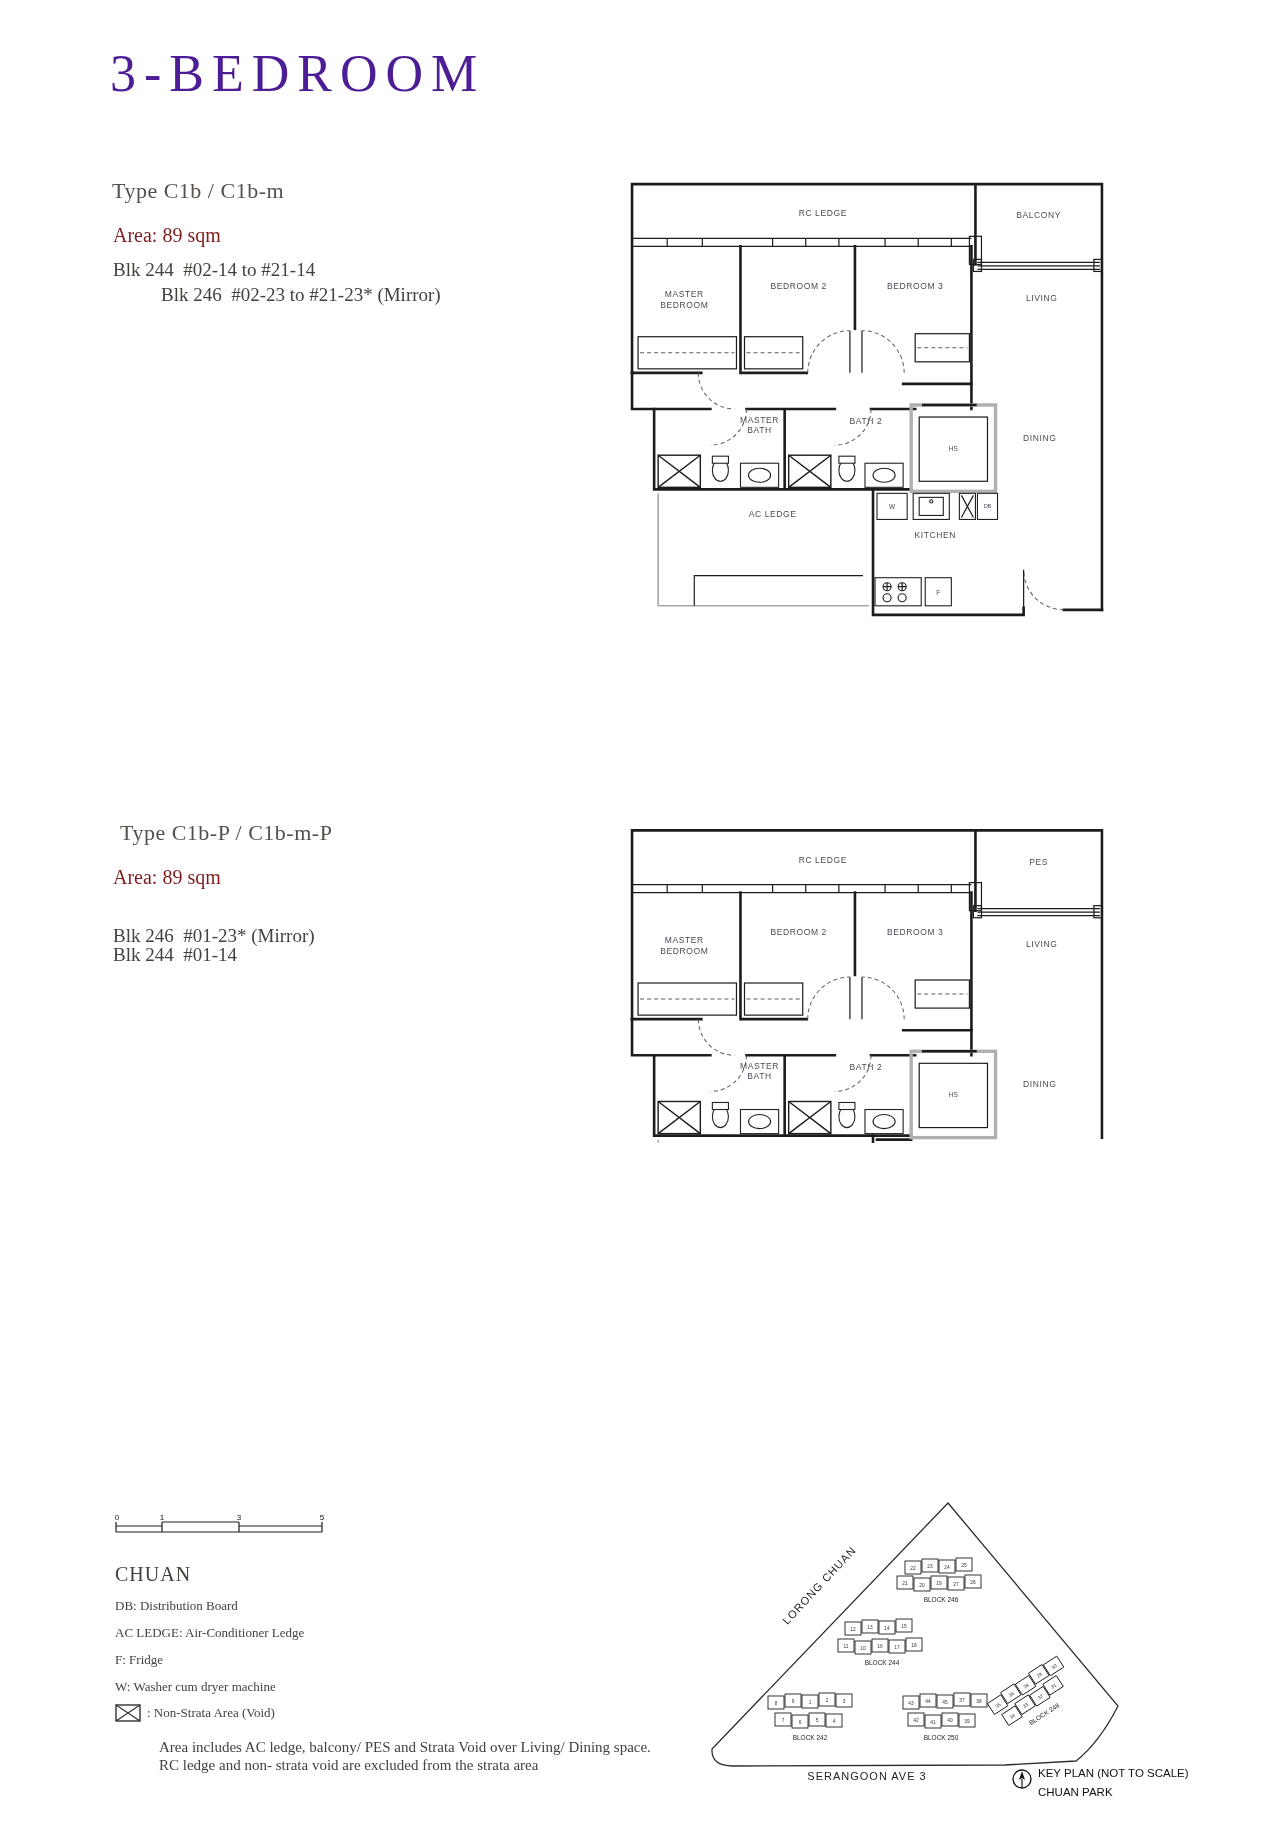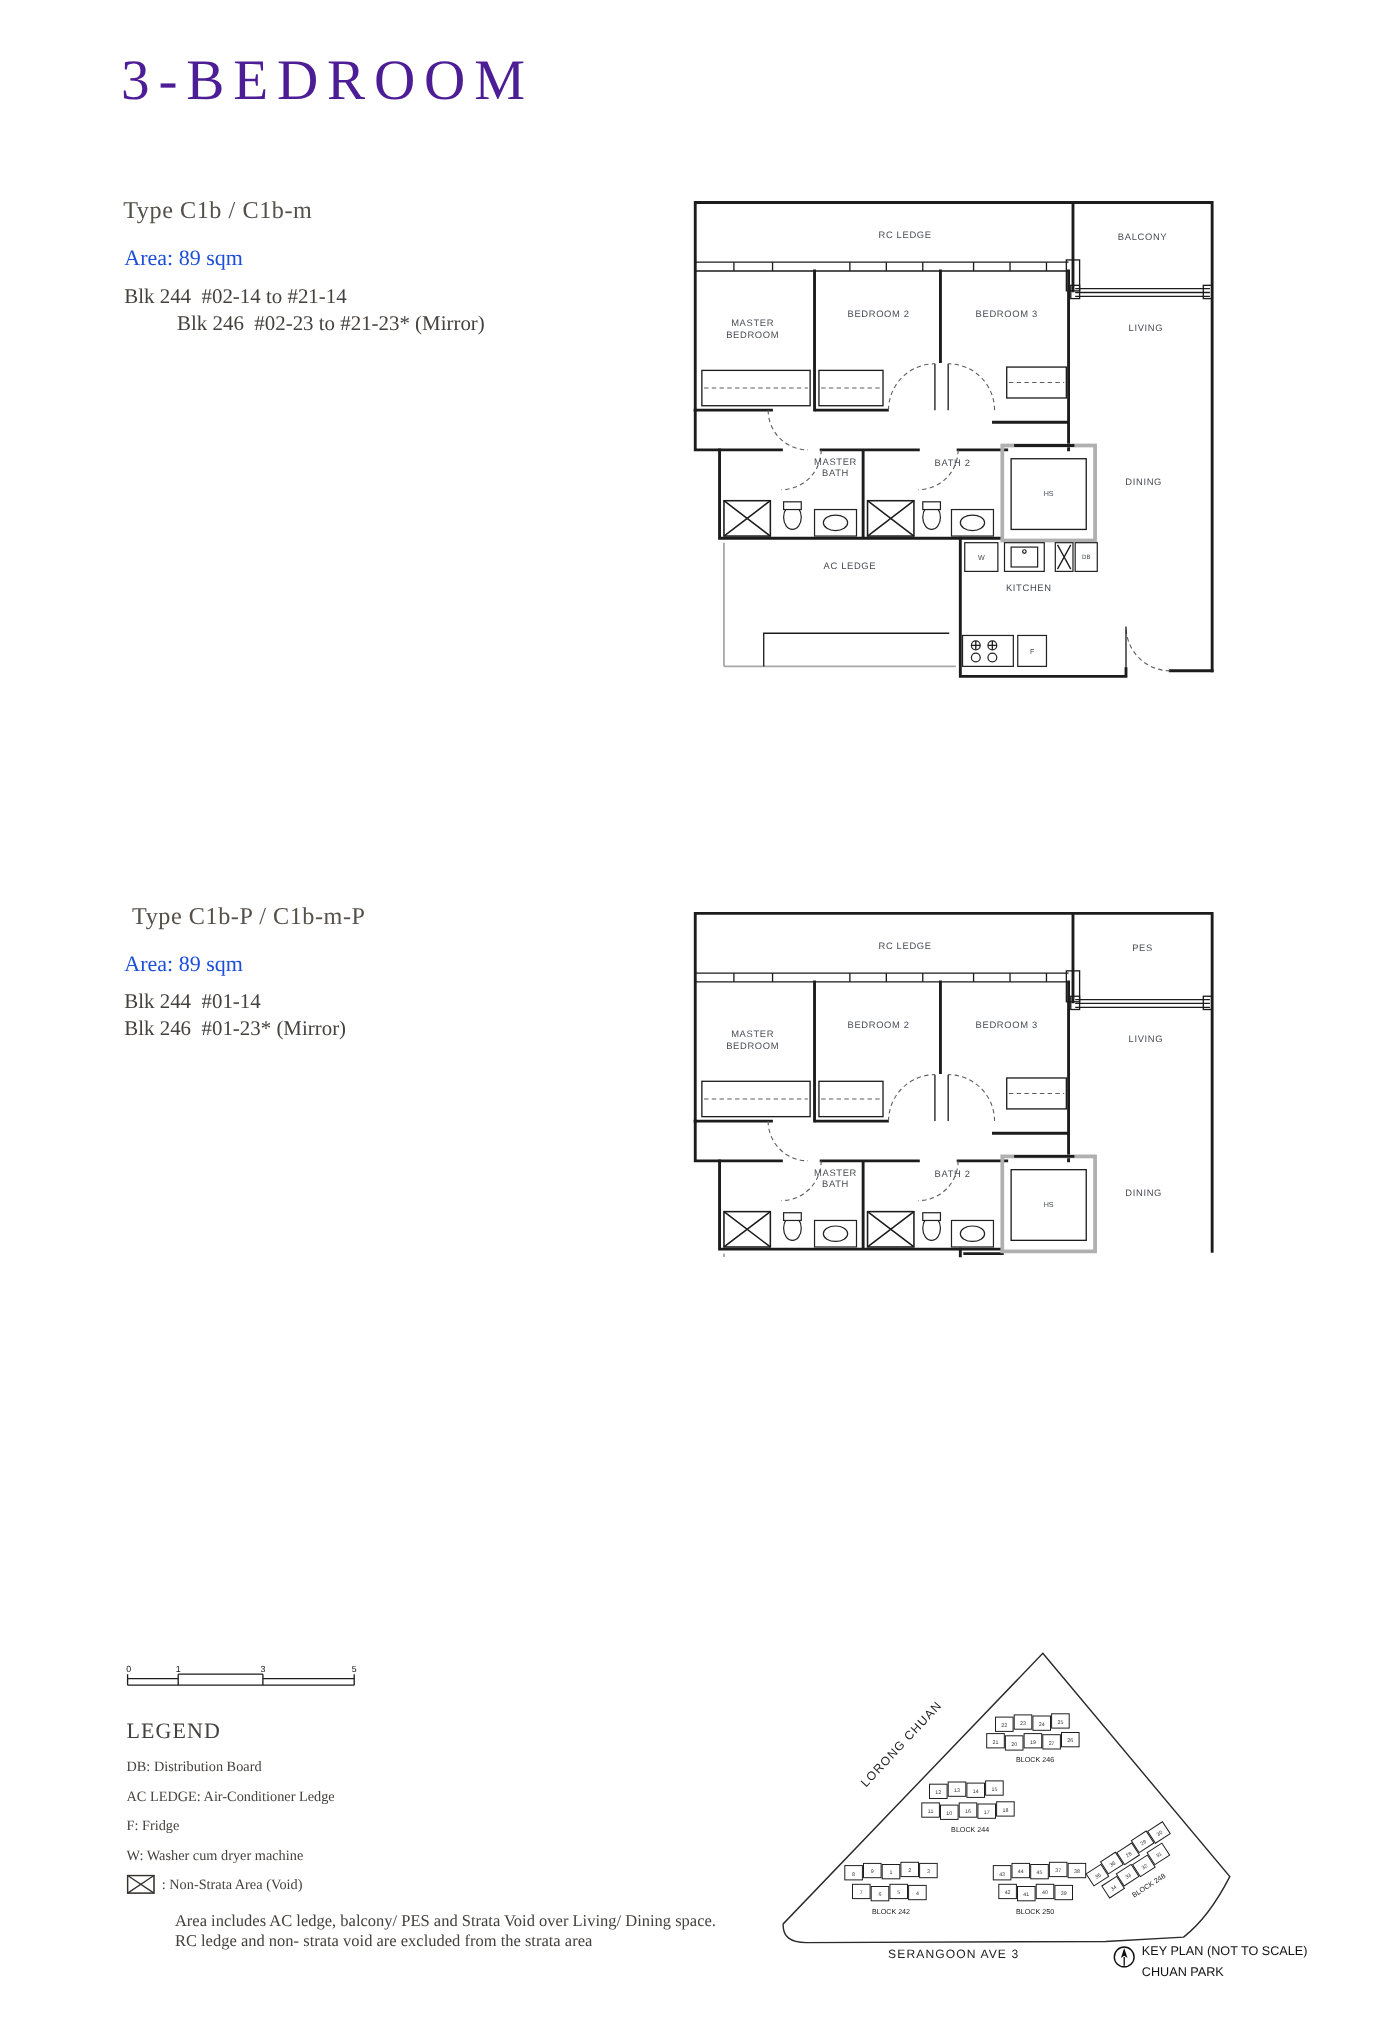--- a/index.html
+++ b/index.html
@@ -1,20 +1,20 @@
 <!DOCTYPE html>
 <html><head>
 <meta charset="utf-8">
 <style>
   html,body{margin:0;padding:0;background:#ffffff;}
   body{width:1263px;height:1842px;position:relative;font-family:"Liberation Serif",serif;color:#47433e;}
   .abs{position:absolute;}
   .page-title{font-size:52px;letter-spacing:8px;color:#4c1d95;font-weight:400;}
   .type-heading{font-size:22px;color:#55504a;letter-spacing:0.5px;}
-  .meta-line{font-size:20px;color:#1d4ed8;}
+  .meta-line{font-size:20px;color:#7f1d1d;}
   .blk-line{font-size:19px;color:#45413d;white-space:pre-wrap;line-height:24px;}
   .legend-head{font-size:20px;color:#45413d;letter-spacing:1px;}
   .legend-item{font-size:13px;color:#45413d;line-height:27px;}
   .legend-void{display:flex;align-items:center;gap:6px;}
   .footnote{font-size:15px;color:#45413d;line-height:18px;margin-left:44px;}
   
   .wall{stroke:#1c1c1c;stroke-width:2.6;fill:none;stroke-linecap:square;}
   .wallthin{stroke:#1c1c1c;stroke-width:1.2;fill:none;}
   .grayline{stroke:#a8a8a8;stroke-width:1.6;fill:none;}
   .grayheavy{stroke:#b0b0b0;stroke-width:3.4;fill:none;}
@@ -146,21 +146,21 @@
   <text class="rlabel" x="150" y="340">AC LEDGE</text>
   <text class="rlabel" x="312" y="360">KITCHEN</text>
   <text class="slabel" x="269" y="332">W</text>
   <text class="slabel" style="font-size:5.5px" x="364" y="331">DB</text>
   <text class="slabel" x="315" y="417">F</text>
 </svg>
 </div>
 
 <div class="abs type-heading" style="left:120px;top:820px;">Type C1b-P / C1b-m-P</div>
 <div class="abs meta-line" style="left:113px;top:866px;">Area: 89 sqm</div>
-<div class="abs blk-line" style="left:113px;top:899px;">Blk 244  #01-14</div>
+<div class="abs blk-line" style="left:113px;top:943px;">Blk 244  #01-14</div>
 <div class="abs blk-line" style="left:113px;top:924px;">Blk 246  #01-23* (Mirror)</div>
 
 <div class="abs" style="left:622px;top:822px;">
 <svg width="492" height="322" viewBox="0 0 490 320">
   <g>
     <path class="wall" d="M10,8 H352 M10,8 V196 M352,8 H478 M478,8 V314 M352,8 V88"></path>
     <path class="wall" d="M118,70 V196 M232,70 V152 M348,70 V207"></path>
     <path class="wall" d="M10,196 H79 M120,196 H184 M280,207 H348 M348,207 V232"></path>
     <path class="wall" d="M10,196 V232 M10,232 H32"></path>
     <path class="wall" d="M32,232 V312 M32,232 H88 M124,232 H212 M248,232 H292 M162,232 V312 M32,312 H288"></path>
@@ -234,21 +234,21 @@
 <div class="abs" style="left:114px;top:1512px;">
 <svg width="220" height="26" viewBox="0 0 220 26">
   <path d="M2,20 H208 M2,10 V20 M48,10 V20 M125,10 V20 M208,10 V20 M2,14 H48 M48,10 H125 M125,14 H208" stroke="#1c1c1c" stroke-width="1.2" fill="none"></path>
   <text class="sb-num" x="3" y="8">0</text>
   <text class="sb-num" x="48" y="8">1</text>
   <text class="sb-num" x="125" y="8">3</text>
   <text class="sb-num" x="208" y="8">5</text>
 </svg>
 </div>
 
-<div class="abs legend-head" style="left:115px;top:1563px;">LEGEND</div>
+<div class="abs legend-head" style="left:115px;top:1563px;">CHUAN</div>
 <div class="abs legend-item" style="left:115px;top:1592px;">DB: Distribution Board</div>
 <div class="abs legend-item" style="left:115px;top:1619px;">AC LEDGE: Air-Conditioner Ledge</div>
 <div class="abs legend-item" style="left:115px;top:1646px;">F: Fridge</div>
 <div class="abs legend-item" style="left:115px;top:1673px;">W: Washer cum dryer machine</div>
 <div class="abs legend-item legend-void" style="left:115px;top:1699px;">
   <svg width="26" height="18" viewBox="0 0 26 18">
     <rect x="1" y="1" width="24" height="16" fill="#fff" stroke="#35322e" stroke-width="1.4"></rect>
     <path d="M1,1 L25,17 M25,1 L1,17" stroke="#35322e" stroke-width="1.2"></path>
   </svg>
   <span>: Non-Strata Area (Void)</span>

